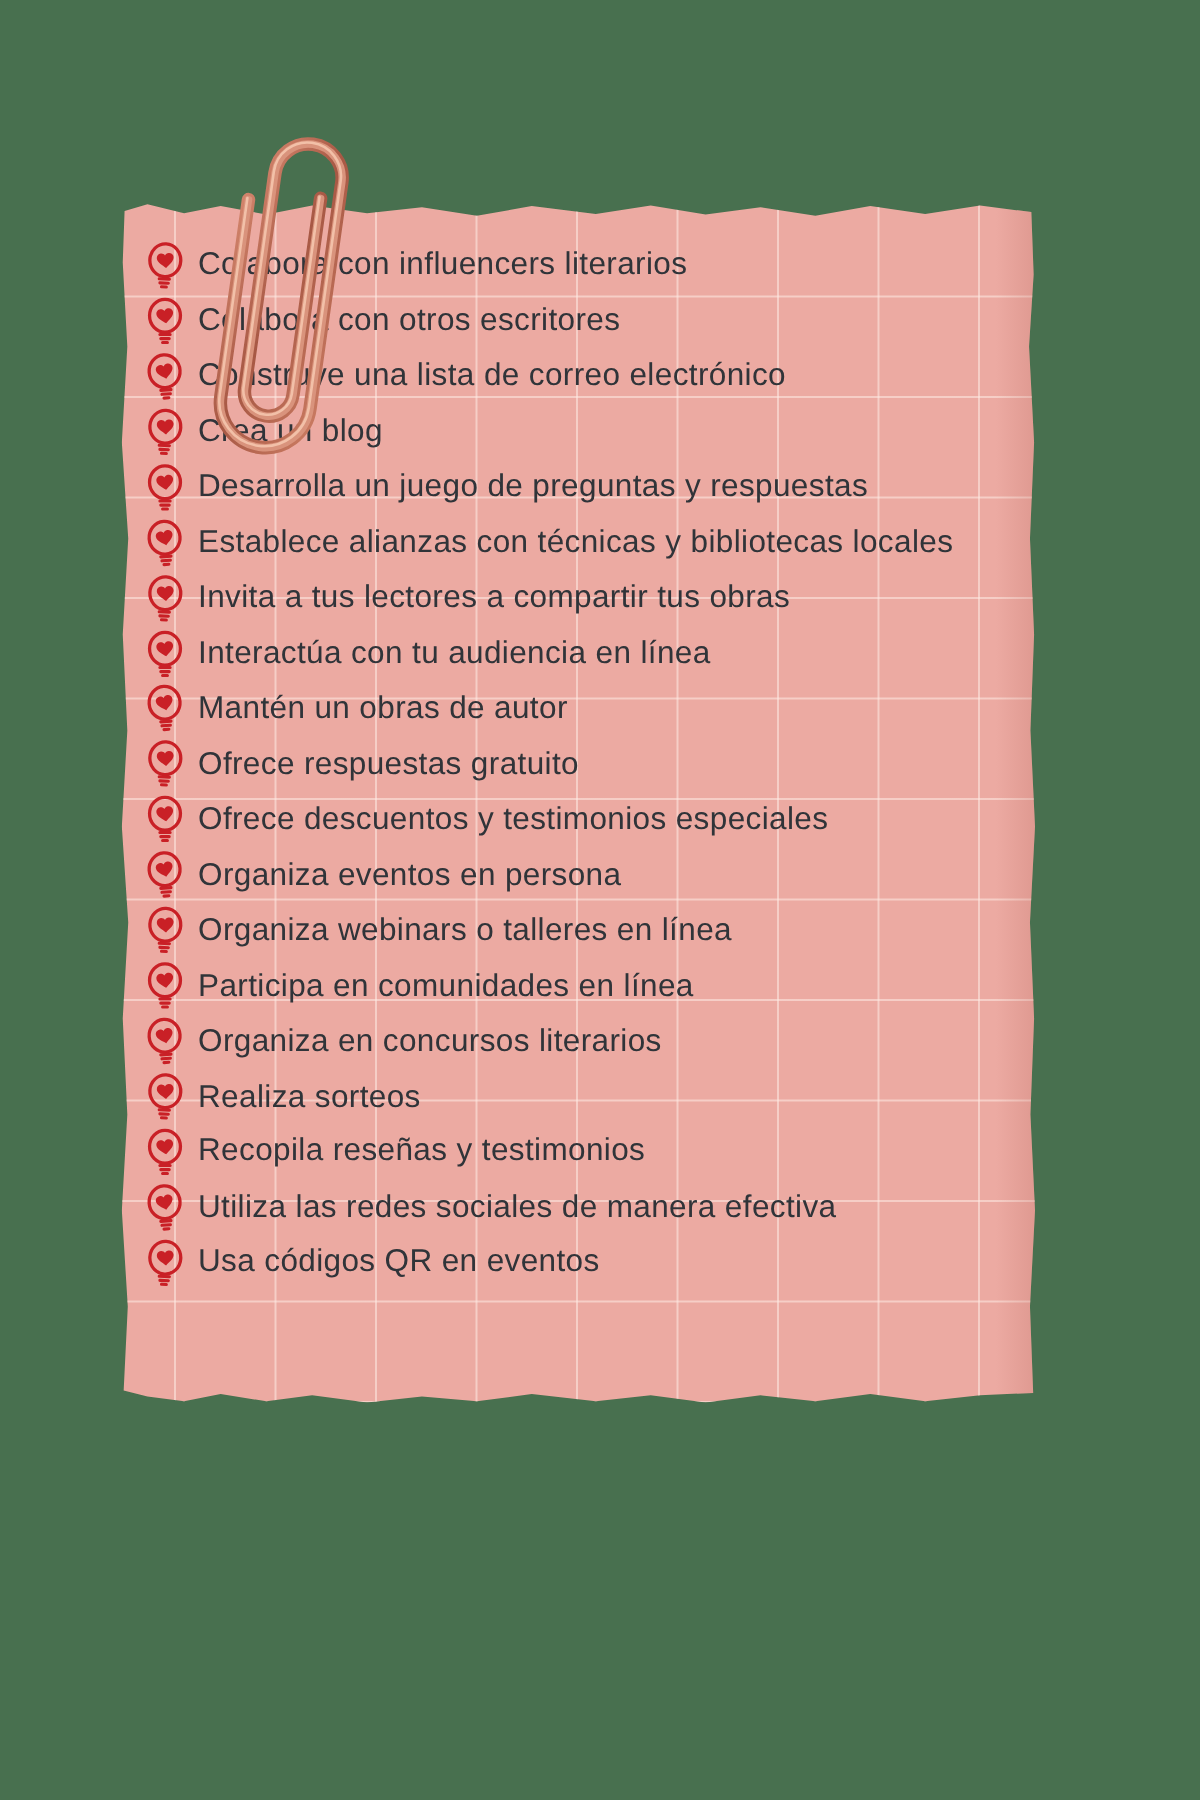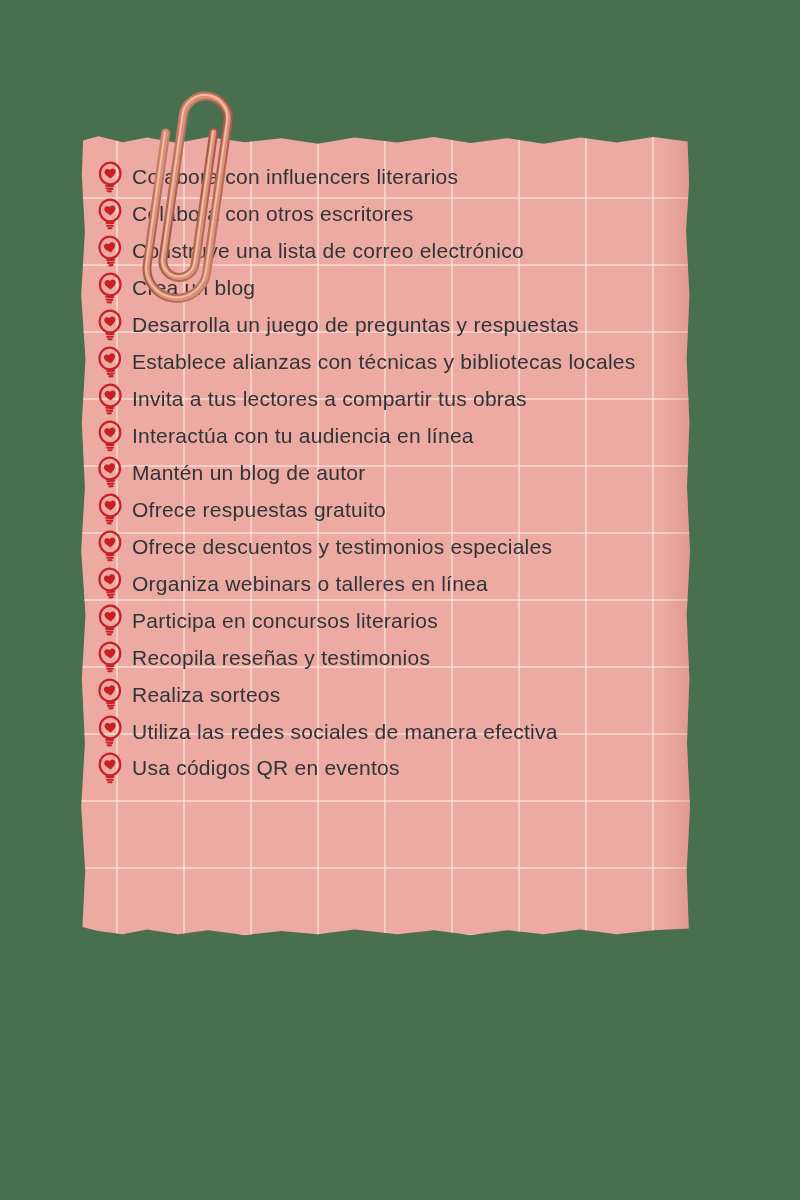--- a/index.html
+++ b/index.html
@@ -180,21 +180,21 @@
         <span class="label">Interactúa con tu audiencia en línea</span>
       </li>
         <li>
         <span class="bulb">
           <svg viewBox="0 0 26 33" xmlns="http://www.w3.org/2000/svg">
             <ellipse cx="13" cy="12.5" rx="10.3" ry="10.9" fill="none" stroke="#c92026" stroke-width="2.2"></ellipse>
             <path d="M13 17.6 C10.7 15.5 7.4 13.6 7.4 10.8 C7.4 9 8.8 7.8 10.4 7.8 C11.5 7.8 12.5 8.4 13 9.3 C13.5 8.4 14.5 7.8 15.6 7.8 C17.2 7.8 18.6 9 18.6 10.8 C18.6 13.6 15.3 15.5 13 17.6 Z" fill="#c92026" transform="rotate(-8 13 12)"></path>
             <path d="M9.6 25 h6.8 M10.2 27.7 h5.6 M11.4 30.3 h3.2" fill="none" stroke="#c92026" stroke-width="2.1" stroke-linecap="round"></path>
           </svg>
         </span>
-        <span class="label">Mantén un blog de autor</span>
+        <span class="label">Mantén un obras de autor</span>
       </li>
         <li>
         <span class="bulb">
           <svg viewBox="0 0 26 33" xmlns="http://www.w3.org/2000/svg">
             <ellipse cx="13" cy="12.5" rx="10.3" ry="10.9" fill="none" stroke="#c92026" stroke-width="2.2"></ellipse>
             <path d="M13 17.6 C10.7 15.5 7.4 13.6 7.4 10.8 C7.4 9 8.8 7.8 10.4 7.8 C11.5 7.8 12.5 8.4 13 9.3 C13.5 8.4 14.5 7.8 15.6 7.8 C17.2 7.8 18.6 9 18.6 10.8 C18.6 13.6 15.3 15.5 13 17.6 Z" fill="#c92026" transform="rotate(-8 13 12)"></path>
             <path d="M9.6 25 h6.8 M10.2 27.7 h5.6 M11.4 30.3 h3.2" fill="none" stroke="#c92026" stroke-width="2.1" stroke-linecap="round"></path>
           </svg>
         </span>
         <span class="label">Ofrece respuestas gratuito</span>
@@ -210,51 +210,71 @@
         <span class="label">Ofrece descuentos y testimonios especiales</span>
       </li>
         <li>
         <span class="bulb">
           <svg viewBox="0 0 26 33" xmlns="http://www.w3.org/2000/svg">
             <ellipse cx="13" cy="12.5" rx="10.3" ry="10.9" fill="none" stroke="#c92026" stroke-width="2.2"></ellipse>
             <path d="M13 17.6 C10.7 15.5 7.4 13.6 7.4 10.8 C7.4 9 8.8 7.8 10.4 7.8 C11.5 7.8 12.5 8.4 13 9.3 C13.5 8.4 14.5 7.8 15.6 7.8 C17.2 7.8 18.6 9 18.6 10.8 C18.6 13.6 15.3 15.5 13 17.6 Z" fill="#c92026" transform="rotate(-8 13 12)"></path>
             <path d="M9.6 25 h6.8 M10.2 27.7 h5.6 M11.4 30.3 h3.2" fill="none" stroke="#c92026" stroke-width="2.1" stroke-linecap="round"></path>
           </svg>
         </span>
+        <span class="label">Organiza eventos en persona</span>
+      </li>
+        <li>
+        <span class="bulb">
+          <svg viewBox="0 0 26 33" xmlns="http://www.w3.org/2000/svg">
+            <ellipse cx="13" cy="12.5" rx="10.3" ry="10.9" fill="none" stroke="#c92026" stroke-width="2.2"></ellipse>
+            <path d="M13 17.6 C10.7 15.5 7.4 13.6 7.4 10.8 C7.4 9 8.8 7.8 10.4 7.8 C11.5 7.8 12.5 8.4 13 9.3 C13.5 8.4 14.5 7.8 15.6 7.8 C17.2 7.8 18.6 9 18.6 10.8 C18.6 13.6 15.3 15.5 13 17.6 Z" fill="#c92026" transform="rotate(-8 13 12)"></path>
+            <path d="M9.6 25 h6.8 M10.2 27.7 h5.6 M11.4 30.3 h3.2" fill="none" stroke="#c92026" stroke-width="2.1" stroke-linecap="round"></path>
+          </svg>
+        </span>
         <span class="label">Organiza webinars o talleres en línea</span>
       </li>
         <li>
         <span class="bulb">
           <svg viewBox="0 0 26 33" xmlns="http://www.w3.org/2000/svg">
             <ellipse cx="13" cy="12.5" rx="10.3" ry="10.9" fill="none" stroke="#c92026" stroke-width="2.2"></ellipse>
             <path d="M13 17.6 C10.7 15.5 7.4 13.6 7.4 10.8 C7.4 9 8.8 7.8 10.4 7.8 C11.5 7.8 12.5 8.4 13 9.3 C13.5 8.4 14.5 7.8 15.6 7.8 C17.2 7.8 18.6 9 18.6 10.8 C18.6 13.6 15.3 15.5 13 17.6 Z" fill="#c92026" transform="rotate(-8 13 12)"></path>
             <path d="M9.6 25 h6.8 M10.2 27.7 h5.6 M11.4 30.3 h3.2" fill="none" stroke="#c92026" stroke-width="2.1" stroke-linecap="round"></path>
           </svg>
         </span>
-        <span class="label">Participa en concursos literarios</span>
+        <span class="label">Participa en comunidades en línea</span>
+      </li>
+        <li>
+        <span class="bulb">
+          <svg viewBox="0 0 26 33" xmlns="http://www.w3.org/2000/svg">
+            <ellipse cx="13" cy="12.5" rx="10.3" ry="10.9" fill="none" stroke="#c92026" stroke-width="2.2"></ellipse>
+            <path d="M13 17.6 C10.7 15.5 7.4 13.6 7.4 10.8 C7.4 9 8.8 7.8 10.4 7.8 C11.5 7.8 12.5 8.4 13 9.3 C13.5 8.4 14.5 7.8 15.6 7.8 C17.2 7.8 18.6 9 18.6 10.8 C18.6 13.6 15.3 15.5 13 17.6 Z" fill="#c92026" transform="rotate(-8 13 12)"></path>
+            <path d="M9.6 25 h6.8 M10.2 27.7 h5.6 M11.4 30.3 h3.2" fill="none" stroke="#c92026" stroke-width="2.1" stroke-linecap="round"></path>
+          </svg>
+        </span>
+        <span class="label">Organiza en concursos literarios</span>
+      </li>
+        <li>
+        <span class="bulb">
+          <svg viewBox="0 0 26 33" xmlns="http://www.w3.org/2000/svg">
+            <ellipse cx="13" cy="12.5" rx="10.3" ry="10.9" fill="none" stroke="#c92026" stroke-width="2.2"></ellipse>
+            <path d="M13 17.6 C10.7 15.5 7.4 13.6 7.4 10.8 C7.4 9 8.8 7.8 10.4 7.8 C11.5 7.8 12.5 8.4 13 9.3 C13.5 8.4 14.5 7.8 15.6 7.8 C17.2 7.8 18.6 9 18.6 10.8 C18.6 13.6 15.3 15.5 13 17.6 Z" fill="#c92026" transform="rotate(-8 13 12)"></path>
+            <path d="M9.6 25 h6.8 M10.2 27.7 h5.6 M11.4 30.3 h3.2" fill="none" stroke="#c92026" stroke-width="2.1" stroke-linecap="round"></path>
+          </svg>
+        </span>
+        <span class="label">Realiza sorteos</span>
       </li>
         <li>
         <span class="bulb">
           <svg viewBox="0 0 26 33" xmlns="http://www.w3.org/2000/svg">
             <ellipse cx="13" cy="12.5" rx="10.3" ry="10.9" fill="none" stroke="#c92026" stroke-width="2.2"></ellipse>
             <path d="M13 17.6 C10.7 15.5 7.4 13.6 7.4 10.8 C7.4 9 8.8 7.8 10.4 7.8 C11.5 7.8 12.5 8.4 13 9.3 C13.5 8.4 14.5 7.8 15.6 7.8 C17.2 7.8 18.6 9 18.6 10.8 C18.6 13.6 15.3 15.5 13 17.6 Z" fill="#c92026" transform="rotate(-8 13 12)"></path>
             <path d="M9.6 25 h6.8 M10.2 27.7 h5.6 M11.4 30.3 h3.2" fill="none" stroke="#c92026" stroke-width="2.1" stroke-linecap="round"></path>
           </svg>
         </span>
         <span class="label">Recopila reseñas y testimonios</span>
-      </li>
-        <li>
-        <span class="bulb">
-          <svg viewBox="0 0 26 33" xmlns="http://www.w3.org/2000/svg">
-            <ellipse cx="13" cy="12.5" rx="10.3" ry="10.9" fill="none" stroke="#c92026" stroke-width="2.2"></ellipse>
-            <path d="M13 17.6 C10.7 15.5 7.4 13.6 7.4 10.8 C7.4 9 8.8 7.8 10.4 7.8 C11.5 7.8 12.5 8.4 13 9.3 C13.5 8.4 14.5 7.8 15.6 7.8 C17.2 7.8 18.6 9 18.6 10.8 C18.6 13.6 15.3 15.5 13 17.6 Z" fill="#c92026" transform="rotate(-8 13 12)"></path>
-            <path d="M9.6 25 h6.8 M10.2 27.7 h5.6 M11.4 30.3 h3.2" fill="none" stroke="#c92026" stroke-width="2.1" stroke-linecap="round"></path>
-          </svg>
-        </span>
-        <span class="label">Realiza sorteos</span>
       </li>
         <li>
         <span class="bulb">
           <svg viewBox="0 0 26 33" xmlns="http://www.w3.org/2000/svg">
             <ellipse cx="13" cy="12.5" rx="10.3" ry="10.9" fill="none" stroke="#c92026" stroke-width="2.2"></ellipse>
             <path d="M13 17.6 C10.7 15.5 7.4 13.6 7.4 10.8 C7.4 9 8.8 7.8 10.4 7.8 C11.5 7.8 12.5 8.4 13 9.3 C13.5 8.4 14.5 7.8 15.6 7.8 C17.2 7.8 18.6 9 18.6 10.8 C18.6 13.6 15.3 15.5 13 17.6 Z" fill="#c92026" transform="rotate(-8 13 12)"></path>
             <path d="M9.6 25 h6.8 M10.2 27.7 h5.6 M11.4 30.3 h3.2" fill="none" stroke="#c92026" stroke-width="2.1" stroke-linecap="round"></path>
           </svg>
         </span>
         <span class="label">Utiliza las redes sociales de manera efectiva</span>

